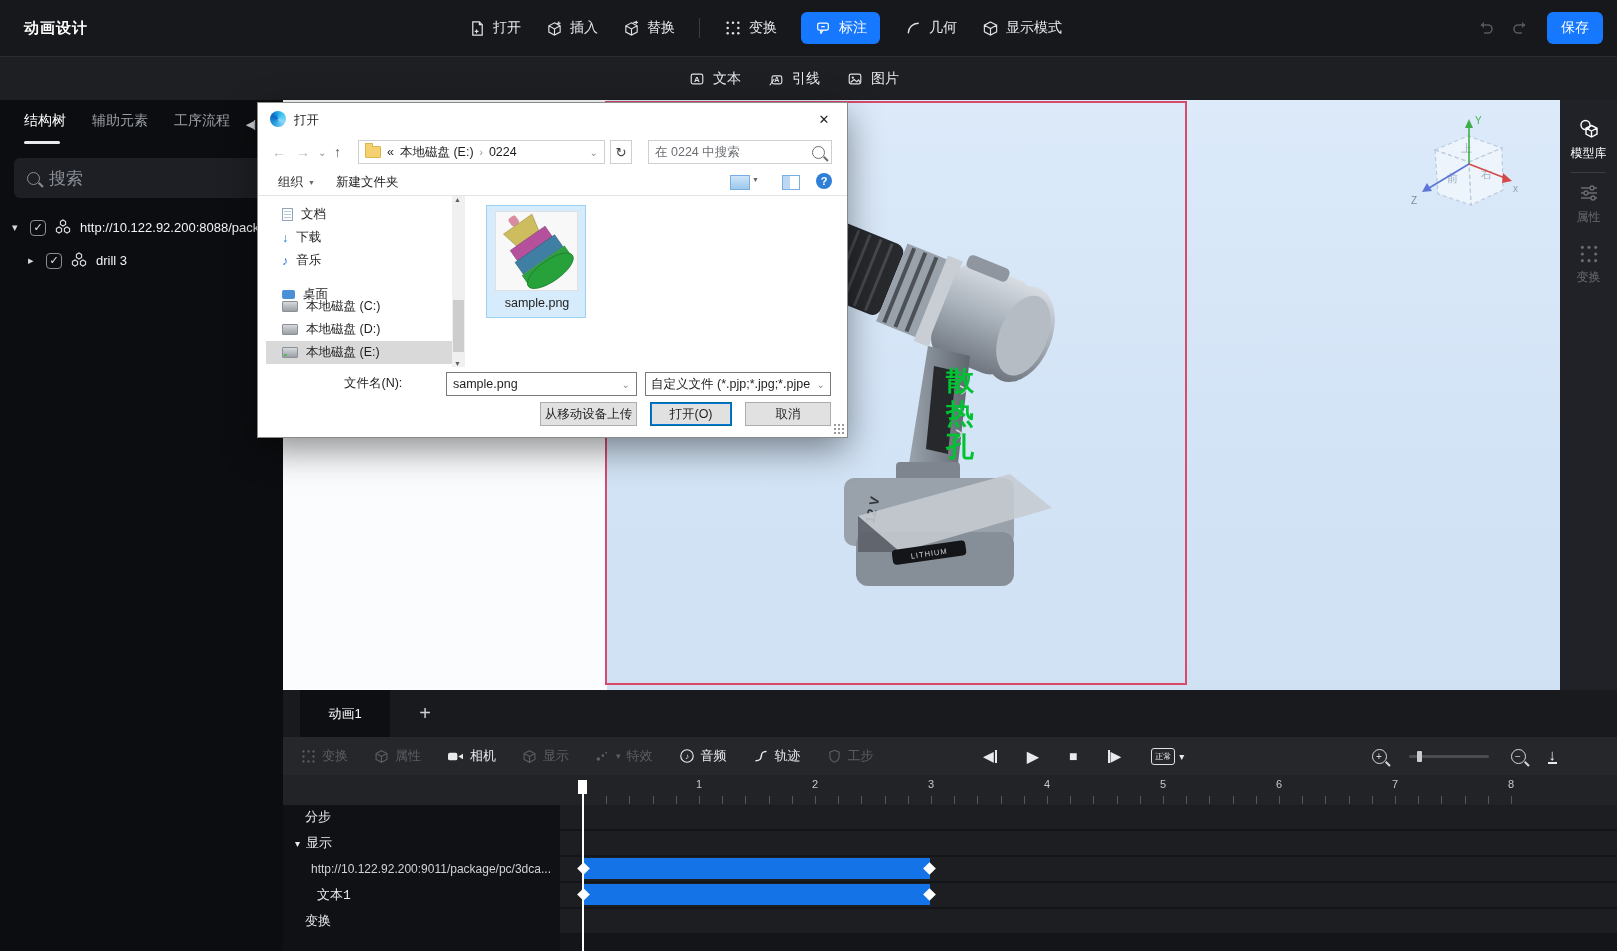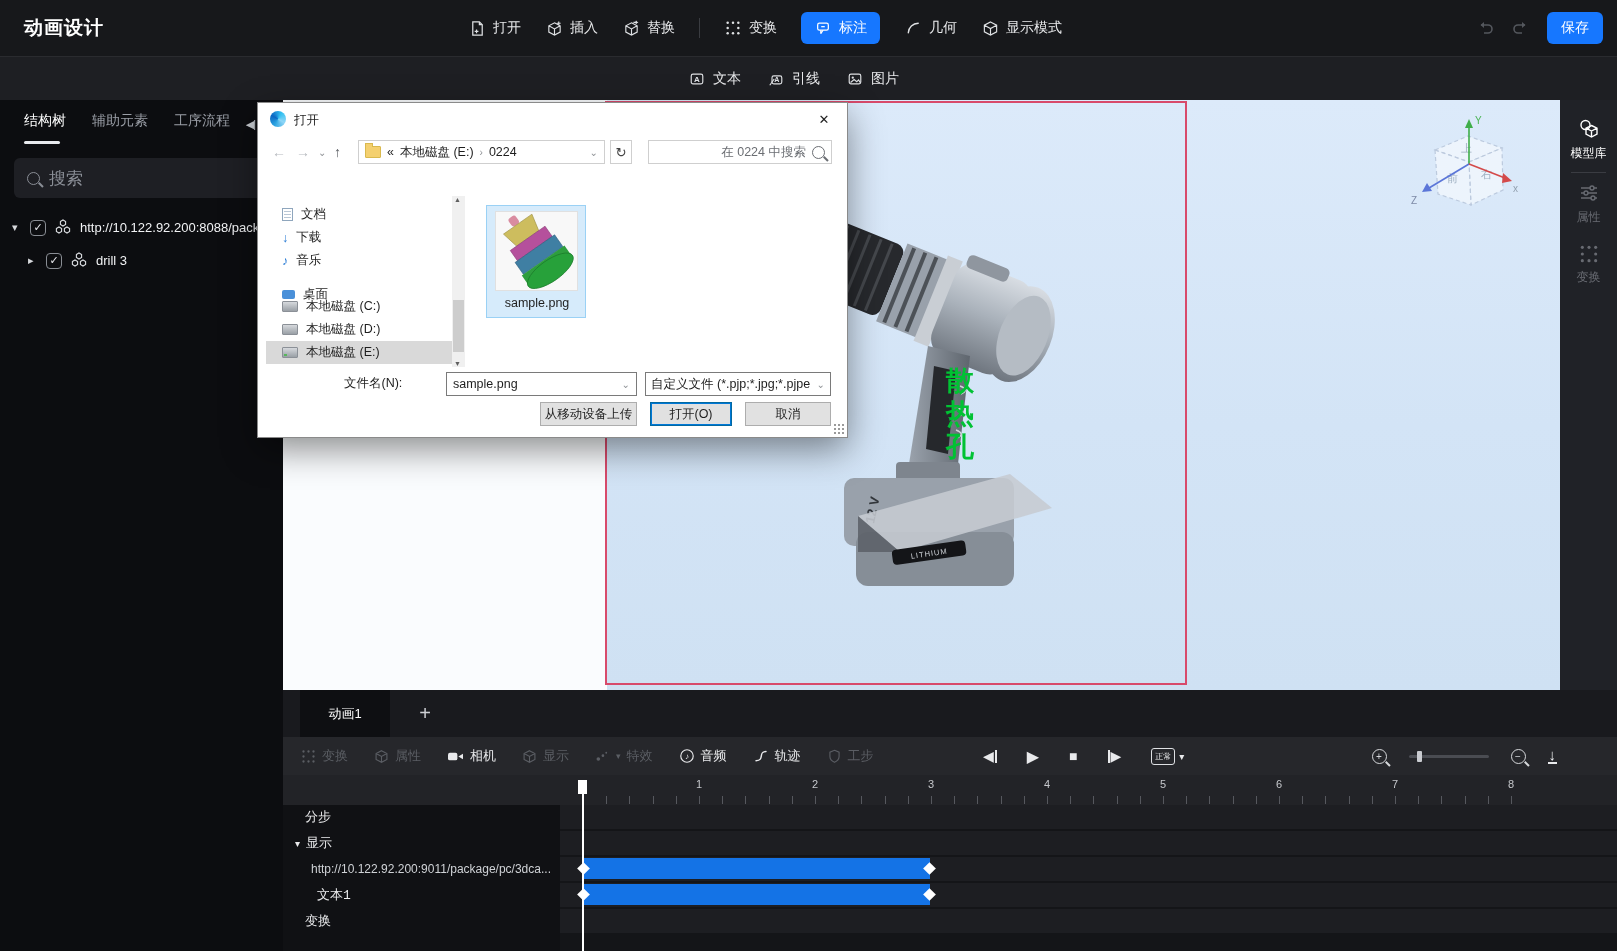--- a/index.html
+++ b/index.html
@@ -3,21 +3,21 @@
 <meta charset="utf-8">
 <style>
   html,body{margin:0;padding:0;background:#000;width:1617px;height:951px;overflow:hidden;
     font-family:"Liberation Sans","DejaVu Sans",sans-serif;}
   #app{position:relative;width:1617px;height:951px;background:#0c0d10;}
   .abs{position:absolute;}
   .row{display:flex;align-items:center;}
   
   .tb{position:absolute;left:0;top:0;width:1617px;height:56px;background:#17181b;}
   .tb-title{position:absolute;left:24px;top:0;height:56px;display:flex;align-items:center;
-    color:#fff;font-size:19px;font-weight:bold;letter-spacing:1px;}
+    color:#fff;font-size:15px;font-weight:bold;letter-spacing:1px;}
   .tb-center{position:absolute;left:468px;top:0;height:56px;display:flex;align-items:center;gap:24px;
     color:#e8e9eb;font-size:14px;}
   .titem{display:flex;align-items:center;gap:7px;cursor:pointer;white-space:nowrap;}
   .ticon{display:flex;align-items:center;justify-content:center;width:18px;height:18px;color:#dfe1e4;}
   .vdiv{width:1px;height:20px;background:#3a3c41;}
   .btn-blue{background:#1677ff;border-radius:6px;padding:7px 13px;display:flex;gap:7px;align-items:center;color:#fff;}
   .tb-right{position:absolute;right:14px;top:0;height:56px;display:flex;gap:16px;align-items:center;}
   .ghost{color:#54575d;width:20px;height:20px;display:flex;align-items:center;justify-content:center;}
   .btn-save{background:#1677ff;border-radius:6px;padding:7px 14px;color:#fff;font-size:14px;cursor:pointer;}
   .tb2{position:absolute;left:0;top:56px;width:1617px;height:44px;background:#1e1f23;border-top:1px solid #2a2b2f;}
@@ -568,24 +568,35 @@
     <div class="crumb">
       <span class="folder"></span>
       <span>«</span>
       <span>本地磁盘 (E:)</span>
       <span class="chev">›</span>
       <span>0224</span>
       <span class="chev" style="margin-left:auto;">⌄</span>
     </div>
     <div class="refresh">↻</div>
     <div class="dsearch">
-      <span style="flex:1;text-align:right;">在 0224 中搜索</span>
+      <span style="flex:1;">在 0224 中搜索</span>
       <span class="mag" style="color:#6b6e73;"></span>
     </div>
 
+    <div class="dtool">
+      <span class="abs row" style="left:20px;top:5px;gap:5px;">
+        <span>组织</span>
+        <span style="font-size:7px;color:#666;">▼</span>
+      </span>
+      <span class="abs" style="left:78px;top:5px;">新建文件夹</span>
+      <span class="abs" style="left:472px;top:6px;width:18px;height:13px;border:1px solid #7aade0;background:linear-gradient(#cfe6f8,#9cc7ec);"></span>
+      <span class="abs" style="left:494px;top:7px;font-size:7px;color:#666;">▼</span>
+      <span class="abs" style="left:524px;top:6px;width:16px;height:13px;border:1px solid #7aade0;background:linear-gradient(90deg,#bcd8f2 0 7px,#fff 7px);"></span>
+      <span class="abs" style="left:558px;top:4px;width:16px;height:16px;border-radius:50%;background:#2f7fd6;color:#fff;font-size:11px;display:flex;align-items:center;justify-content:center;font-weight:bold;">?</span>
+    </div>
 
     <div class="dnav-item" style="top:100px;text-align:right;">
       <span class="ic-doc"></span>
         <span>文档</span>
     </div>
     <div class="dnav-item" style="top:123px;">
       <span class="blue">↓</span>
         <span>下载</span>
     </div>
     <div class="dnav-item" style="top:146px;">

